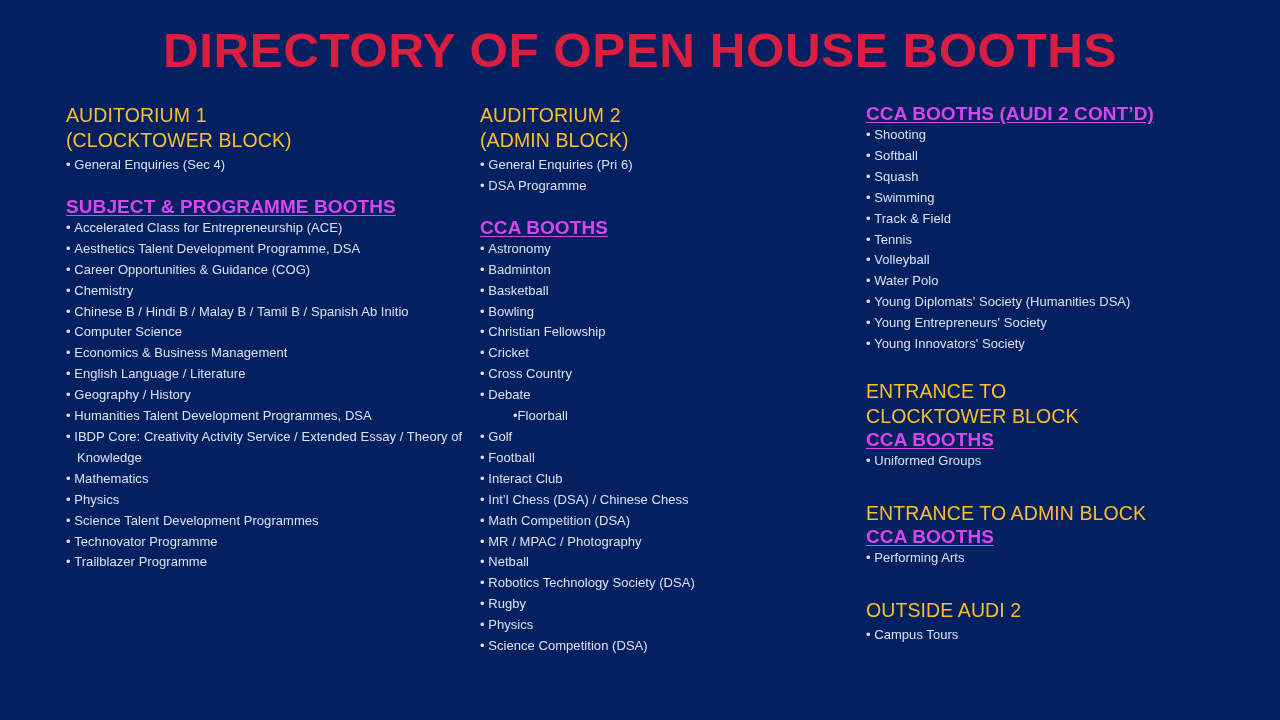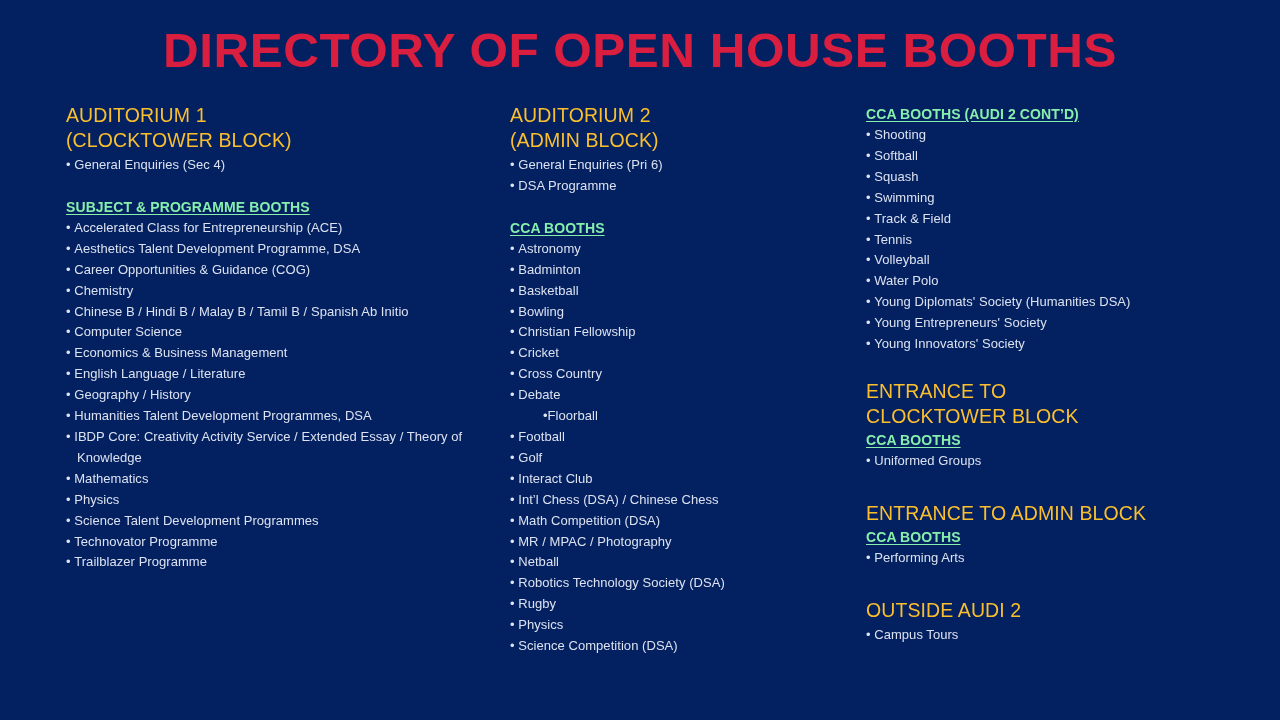--- a/index.html
+++ b/index.html
@@ -40,36 +40,36 @@
     top: 103px;
     left: 0;
     width: 1280px;
     height: 612px;
   }
   .col {
     position: absolute;
     top: 0;
   }
   .col-1 { left: 66px;  width: 400px; }
-  .col-2 { left: 510px; width: 330px; }
+  .col-2 { left: 480px; width: 330px; }
   .col-3 { left: 866px; width: 400px; }
 
   .sec-head-gold {
     color: #FBBF2E;
     font-weight: normal;
     font-size: 19.5px;
     line-height: 25px;
     letter-spacing: 0.1px;
     white-space: pre-line;
     margin: 0;
   }
   .sec-head-white {
-    color: #86efac;
+    color: #d946ef;
     font-weight: bold;
-    font-size: 14px;
+    font-size: 19px;
     line-height: 22px;
     text-decoration: underline;
     text-underline-offset: 2px;
     letter-spacing: 0.1px;
     margin: 0;
   }
   .sec-list {
     list-style: none;
     margin: 0;
     padding: 0;
@@ -161,22 +161,22 @@
         <ul class="sec-list">
           <li><span class="bullet">•</span>&nbsp;<span>Astronomy</span></li>
           <li><span class="bullet">•</span>&nbsp;<span>Badminton</span></li>
           <li><span class="bullet">•</span>&nbsp;<span>Basketball</span></li>
           <li><span class="bullet">•</span>&nbsp;<span>Bowling</span></li>
           <li><span class="bullet">•</span>&nbsp;<span>Christian Fellowship</span></li>
           <li><span class="bullet">•</span>&nbsp;<span>Cricket</span></li>
           <li><span class="bullet">•</span>&nbsp;<span>Cross Country</span></li>
           <li><span class="bullet">•</span>&nbsp;<span>Debate</span></li>
           <li class="tight"><span class="bullet">•</span><span>Floorball</span></li>
+          <li><span class="bullet">•</span>&nbsp;<span>Golf</span></li>
           <li><span class="bullet">•</span>&nbsp;<span>Football</span></li>
-          <li><span class="bullet">•</span>&nbsp;<span>Golf</span></li>
           <li><span class="bullet">•</span>&nbsp;<span>Interact Club</span></li>
           <li><span class="bullet">•</span>&nbsp;<span>Int’l Chess (DSA) / Chinese Chess</span></li>
           <li><span class="bullet">•</span>&nbsp;<span>Math Competition (DSA)</span></li>
           <li><span class="bullet">•</span>&nbsp;<span>MR / MPAC / Photography</span></li>
           <li><span class="bullet">•</span>&nbsp;<span>Netball</span></li>
           <li><span class="bullet">•</span>&nbsp;<span>Robotics Technology Society (DSA)</span></li>
           <li><span class="bullet">•</span>&nbsp;<span>Rugby</span></li>
           <li><span class="bullet">•</span>&nbsp;<span>Physics</span></li>
           <li><span class="bullet">•</span>&nbsp;<span>Science Competition (DSA)</span></li>
         </ul>

